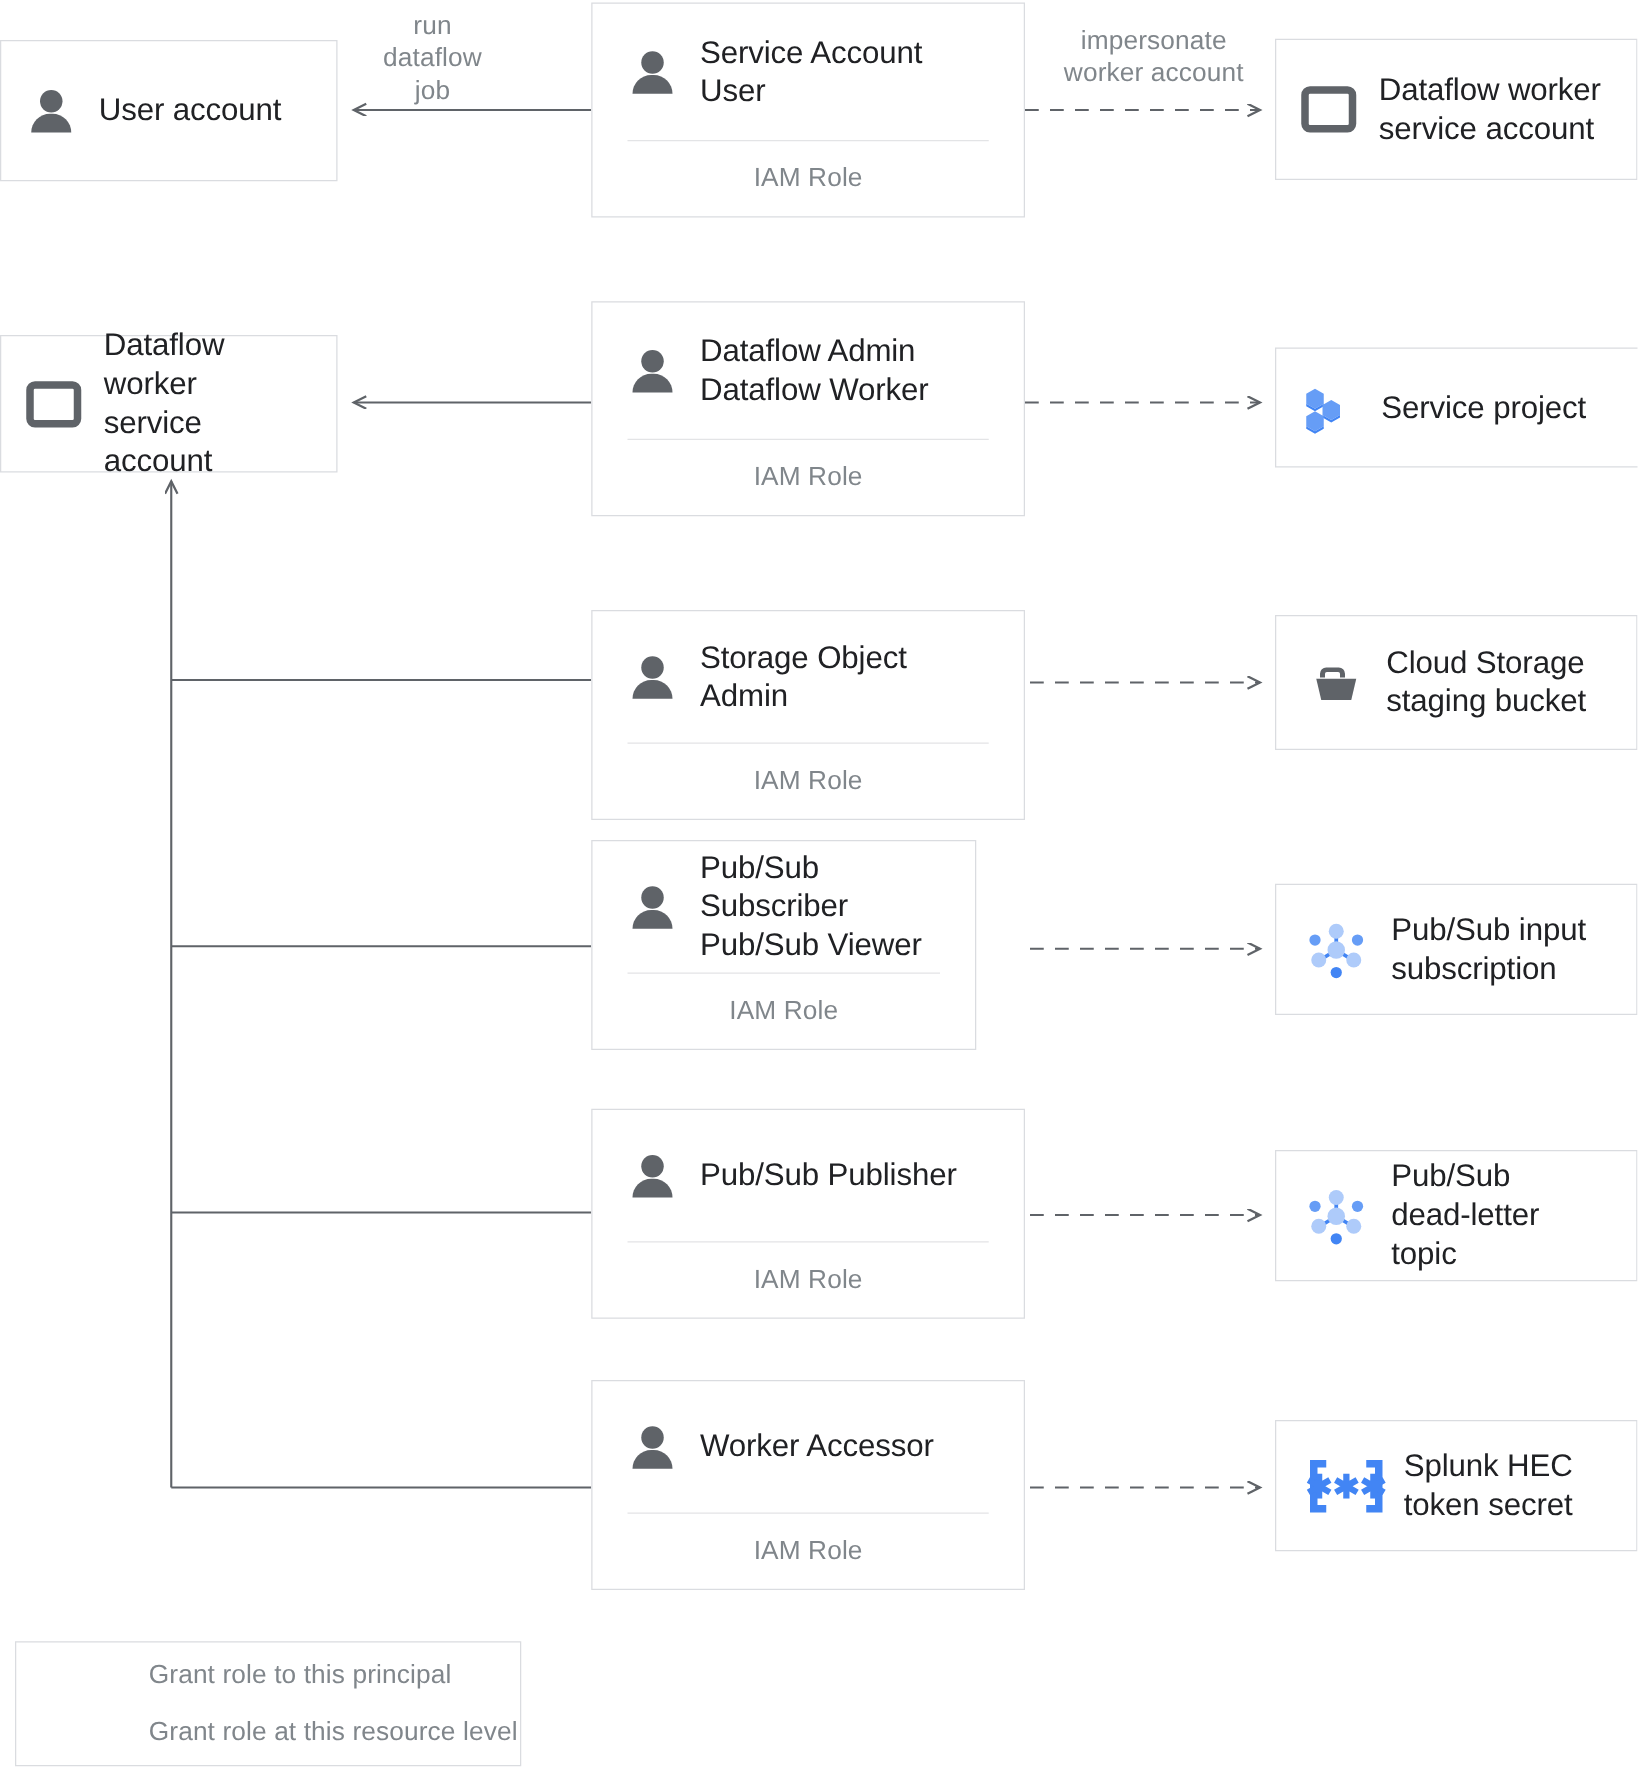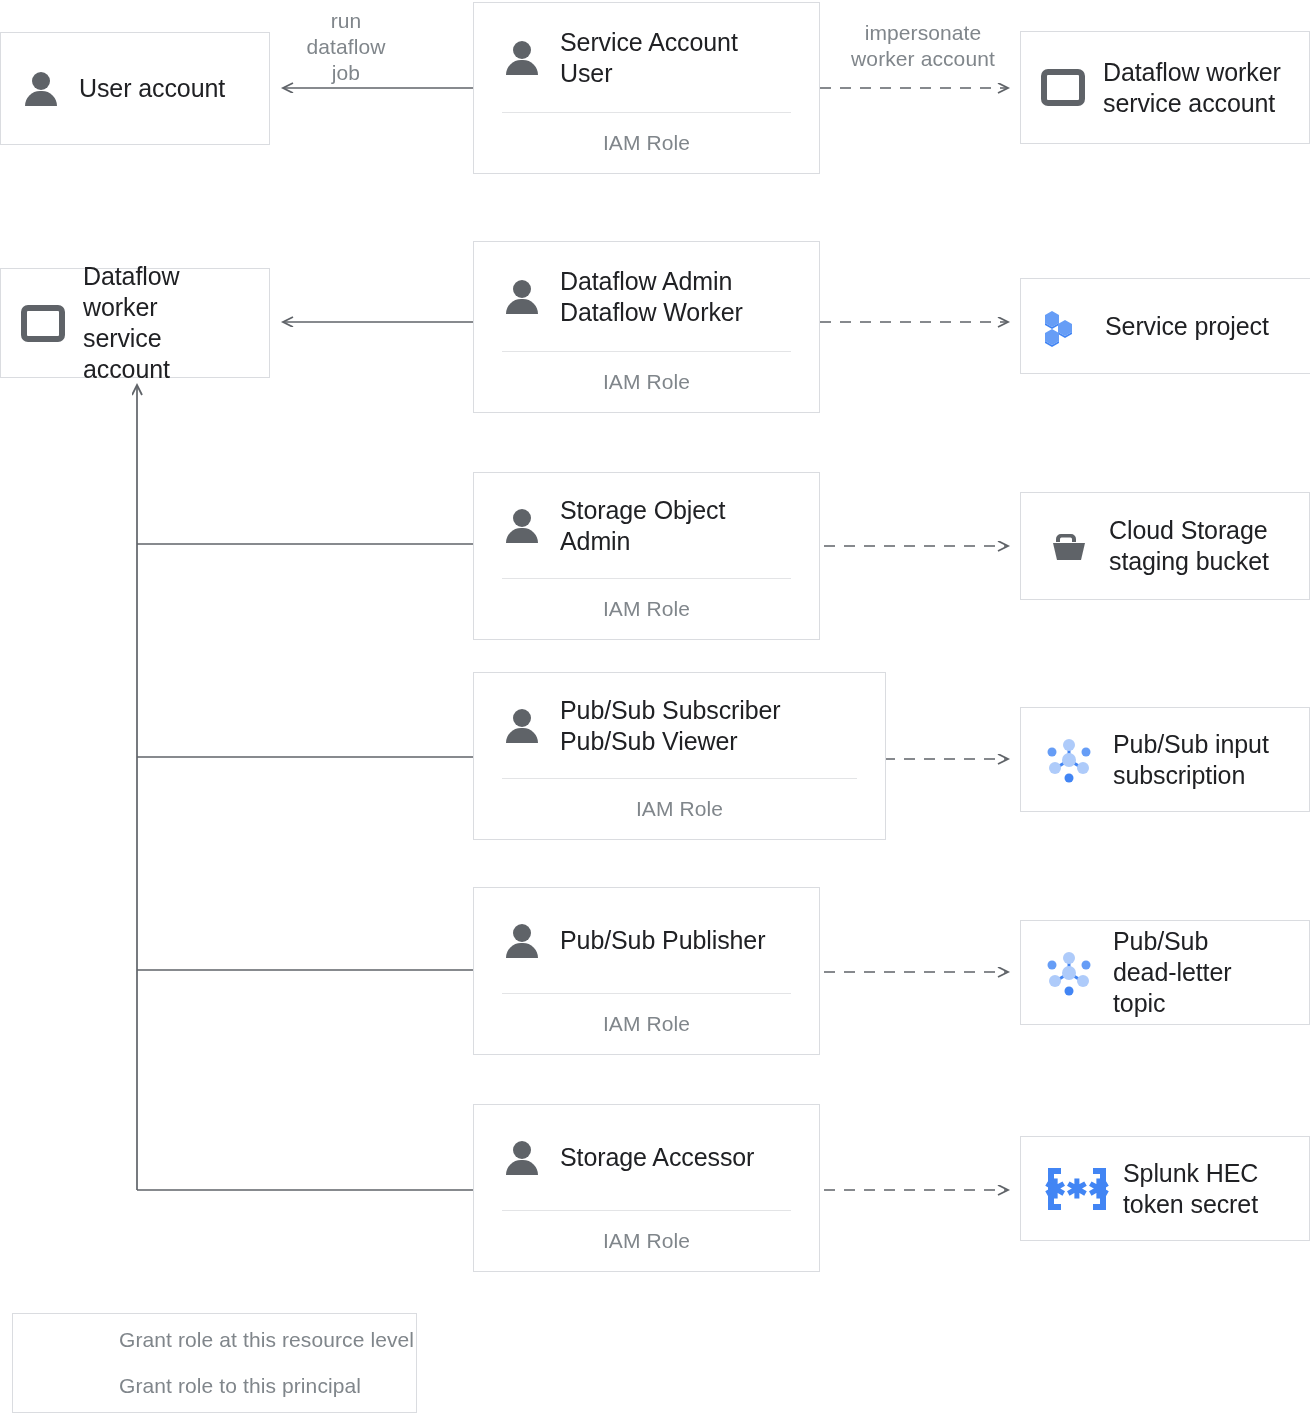--- a/index.html
+++ b/index.html
@@ -148,33 +148,33 @@
         <span class="head"></span>
           <span class="body"></span>
       </span>
       <span class="role">Dataflow Admin
 Dataflow Worker</span>
     </div>
     <div class="divider"></div>
     <div class="foot">IAM Role</div>
   </div>
 
-  <div class="card" style="left:473px;top:472px;width:347px;height:168px;">
+  <div class="card" style="left:473px;top:488px;width:347px;height:168px;">
     <div class="top">
       <span class="person">
         <span class="head"></span>
           <span class="body"></span>
       </span>
       <span class="role">Storage Object Admin</span>
     </div>
     <div class="divider"></div>
     <div class="foot">IAM Role</div>
   </div>
 
-  <div class="card" style="left:473px;top:672px;width:413px;height:168px;">
+  <div class="card" style="left:473px;top:672px;width:308px;height:168px;">
     <div class="top">
       <span class="person">
         <span class="head"></span>
           <span class="body"></span>
       </span>
       <span class="role">Pub/Sub Subscriber
 Pub/Sub Viewer</span>
     </div>
     <div class="divider"></div>
     <div class="foot">IAM Role</div>
@@ -191,21 +191,21 @@
     <div class="divider"></div>
     <div class="foot">IAM Role</div>
   </div>
 
   <div class="card" style="left:473px;top:1104px;width:347px;height:168px;">
     <div class="top">
       <span class="person">
         <span class="head"></span>
           <span class="body"></span>
       </span>
-      <span class="role">Storage Accessor</span>
+      <span class="role">Worker Accessor</span>
     </div>
     <div class="divider"></div>
     <div class="foot">IAM Role</div>
   </div>
 
   <div class="node" style="left:1020px;top:31px;width:290px;height:113px;">
     <div class="inner">
       <span class="sa-icon"></span>
       <span class="label">Dataflow worker
 service account</span>
@@ -295,21 +295,21 @@
         </svg>
       </span>
       <span class="label">Splunk HEC
 token secret</span>
     </div>
   </div>
 
   <div class="legend" style="left:12px;top:1313px;width:405px;height:100px;">
     <div class="row">
       <span style="width:52px;"></span>
-      <span class="txt">Grant role at this resource level</span>
+      <span class="txt">Grant role to this principal</span>
     </div>
     <div class="row">
       <span style="width:52px;"></span>
-      <span class="txt">Grant role to this principal</span>
+      <span class="txt">Grant role at this resource level</span>
     </div>
   </div>
 
 </div>
 
 </body></html>

